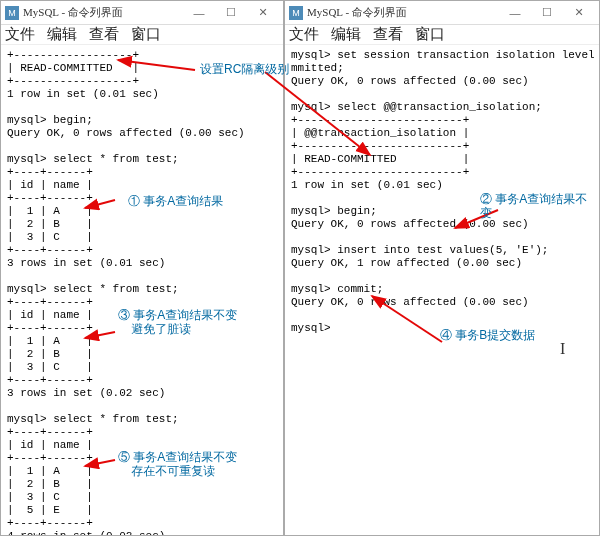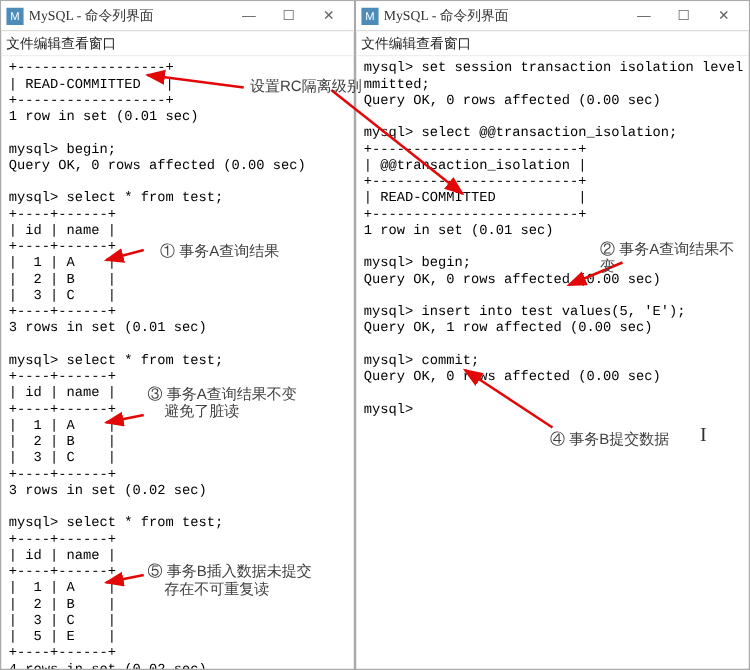--- a/index.html
+++ b/index.html
@@ -42,36 +42,37 @@
       width: 32px; height: 22px;
       display: flex; align-items: center; justify-content: center;
       color: #666;
       font-family: "Segoe UI", sans-serif;
     }
     .menubar {
       height: 20px;
       display: flex;
       align-items: center;
       font-family: "Microsoft YaHei","Segoe UI", sans-serif;
-      font-size: 11px;
+      font-size: 15px;
       padding: 0 4px;
       color: #222;
+      gap: 12px;
       border-bottom: 1px solid #eee;
     }
     .terminal {
       flex: 1;
       padding: 4px 6px;
       white-space: pre;
       line-height: 13px;
       overflow: hidden;
       color: #000;
     }
     .ann {
       position: absolute;
-      color: #404040;
+      color: #0369a1;
       font-family: "Microsoft YaHei","SimSun",sans-serif;
       font-size: 12px;
       line-height: 14px;
       font-weight: 500;
       pointer-events: none;
     }
     .arrow {
       position: absolute;
       pointer-events: none;
     }
@@ -208,17 +209,17 @@
   <line x1="442" y1="342" x2="372" y2="296" stroke="#e30808" stroke-width="2" marker-end="url(#ah)"></line>
 
   <line x1="115" y1="460" x2="85" y2="466" stroke="#e30808" stroke-width="2" marker-end="url(#ah)"></line>
 </svg>
 
 <div class="ann" style="left:200px;top:62px">设置RC隔离级别</div>
 <div class="ann" style="left:128px;top:194px">① 事务A查询结果</div>
 <div class="ann" style="left:480px;top:192px;width:110px">② 事务A查询结果不变</div>
 <div class="ann" style="left:118px;top:308px;white-space:pre">③ 事务A查询结果不变
     避免了脏读</div>
-<div class="ann" style="left:440px;top:344px">④ 事务B提交数据</div>
-<div class="ann" style="left:118px;top:450px;white-space:pre">⑤ 事务B插入数据未提交
+<div class="ann" style="left:440px;top:328px">④ 事务B提交数据</div>
+<div class="ann" style="left:118px;top:450px;white-space:pre">⑤ 事务A查询结果不变
     存在不可重复读</div>
 
 <div class="cursor-i" style="left:560px;top:340px">I</div>
 
 </body></html>

